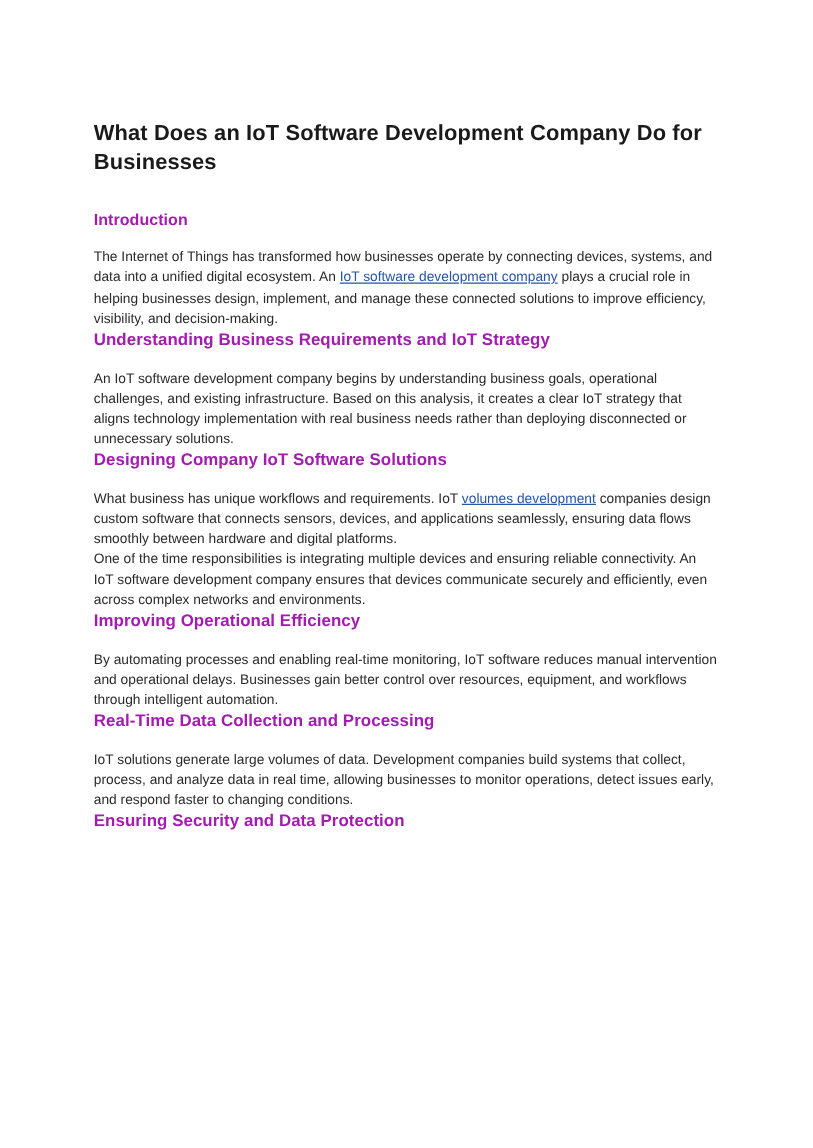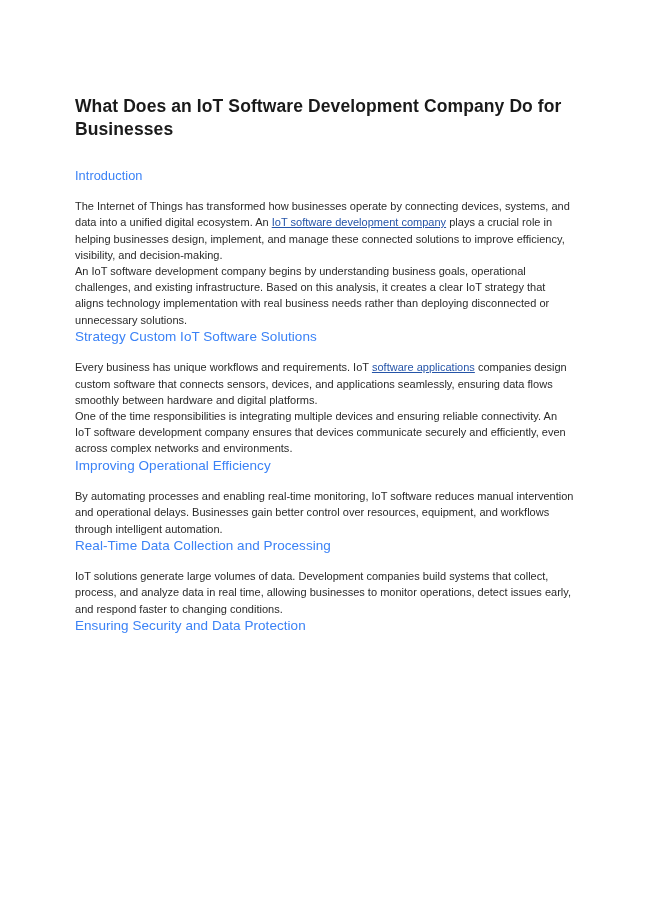--- a/index.html
+++ b/index.html
@@ -29,22 +29,22 @@
     line-height: 1.33;
     color: #1a1a1a;
     margin: 0 0 26px 0;
     letter-spacing: 0.1px;
   }
   .section {
     margin: 0;
   }
   h2.section-heading {
     font-size: 13.5px;
-    font-weight: normal;
-    color: #3b82f6;
+    font-weight: bold;
+    color: #a21caf;
     margin: 0 0 14px 0;
     line-height: 1.3;
     letter-spacing: 0.05px;
   }
   h2.section-heading.intro-heading {
     font-size: 12.8px;
   }
   p.body-text {
     font-size: 11px;
     line-height: 16.2px;
@@ -74,26 +74,27 @@
 <div class="page">
 
   <h1 class="doc-title">What Does an IoT Software Development Company Do for Businesses</h1>
 
   <div class="section">
     <h2 class="section-heading intro-heading">Introduction</h2>
     <p class="body-text"><span>The Internet of Things has transformed how businesses operate by connecting devices, systems, and data into a unified digital ecosystem. An </span><a class="doc-link" href="#">IoT software development company</a><span> plays a crucial role in helping businesses design, implement, and manage these connected solutions to improve efficiency, visibility, and decision-making.</span></p>
   </div>
 
   <div class="section">
+    <h2 class="section-heading">Understanding Business Requirements and IoT Strategy</h2>
     <p class="body-text">An IoT software development company begins by understanding business goals, operational challenges, and existing infrastructure. Based on this analysis, it creates a clear IoT strategy that aligns technology implementation with real business needs rather than deploying disconnected or unnecessary solutions.</p>
   </div>
 
   <div class="section">
-    <h2 class="section-heading">Strategy Custom IoT Software Solutions</h2>
-    <p class="body-text"><span>Every business has unique workflows and requirements. IoT </span><a class="doc-link" href="#">software applications</a><span> companies design custom software that connects sensors, devices, and applications seamlessly, ensuring data flows smoothly between hardware and digital platforms.</span></p>
+    <h2 class="section-heading">Designing Company IoT Software Solutions</h2>
+    <p class="body-text"><span>What business has unique workflows and requirements. IoT </span><a class="doc-link" href="#">volumes development</a><span> companies design custom software that connects sensors, devices, and applications seamlessly, ensuring data flows smoothly between hardware and digital platforms.</span></p>
   </div>
 
   <div class="section">
     <p class="body-text">One of the time responsibilities is integrating multiple devices and ensuring reliable connectivity. An IoT software development company ensures that devices communicate securely and efficiently, even across complex networks and environments.</p>
   </div>
 
   <div class="section">
     <h2 class="section-heading">Improving Operational Efficiency</h2>
     <p class="body-text">By automating processes and enabling real-time monitoring, IoT software reduces manual intervention and operational delays. Businesses gain better control over resources, equipment, and workflows through intelligent automation.</p>
   </div>

